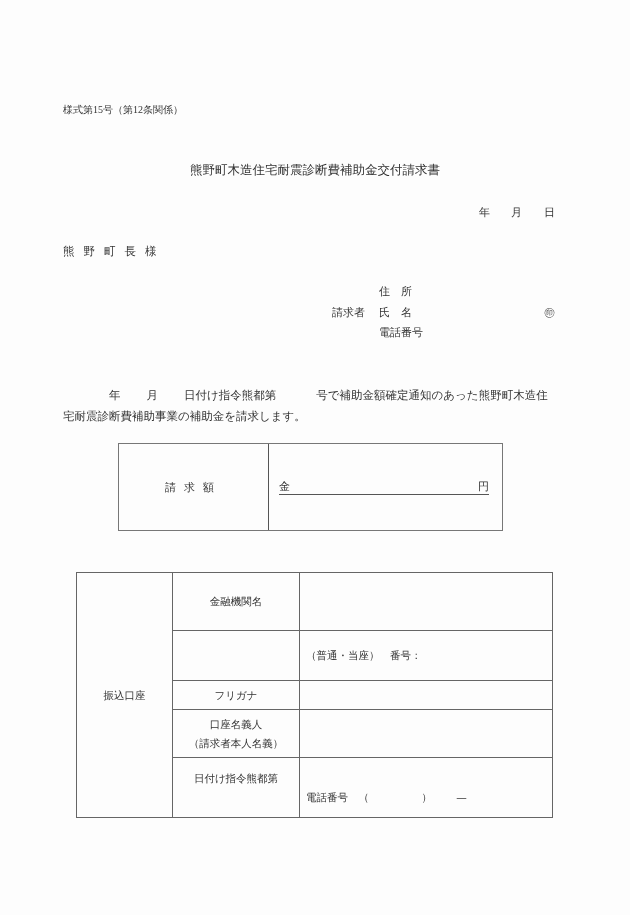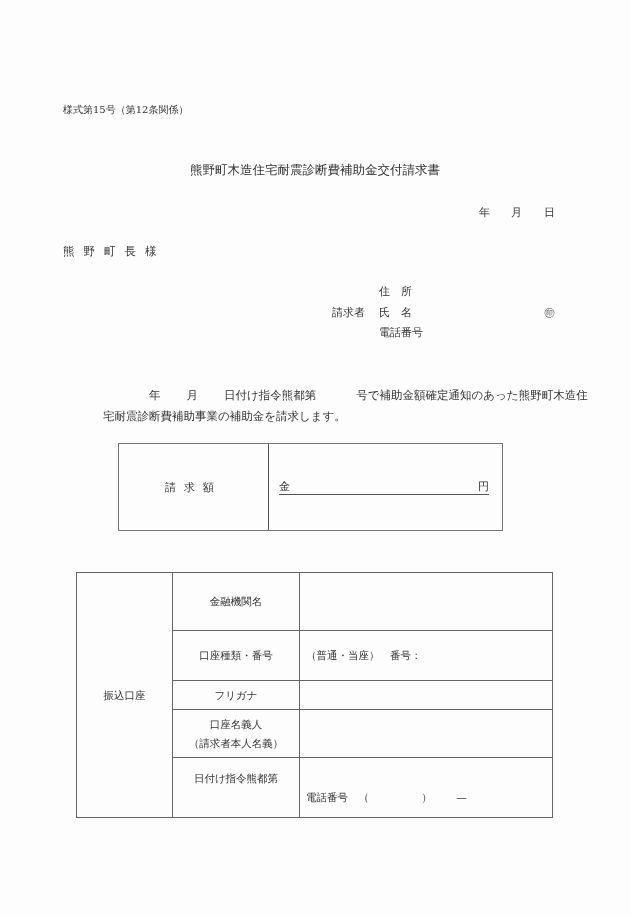--- a/index.html
+++ b/index.html
@@ -1,28 +1,28 @@
 <!DOCTYPE html>
 <html><head>
 <meta charset="utf-8">
 <style>
   html, body { margin: 0; padding: 0; }
   body {
     width: 630px; height: 915px; background: #fdfdfd; position: relative;
     font-family: "DejaVu Serif", "Liberation Serif", serif; color: #333;
     overflow: hidden;
   }
-  .abs { position: absolute; white-space: nowrap; }
+  .abs { position: absolute; white-space: nowrap; font-family: Liberation Serif, serif; }
   .form-no { left: 63px; top: 103px; font-size: 10px; }
   .title { left: 0; width: 630px; top: 162px; text-align: center; font-size: 12.5px; }
   .date { top: 205px; font-size: 11px; }
   .addressee { left: 63px; top: 244px; font-size: 11.5px; letter-spacing: 9px; }
   .req-label { font-size: 11px; }
   .seal { font-size: 11px; }
-  .body-text { left: 63px; top: 385px; width: 495px; font-size: 11.5px; line-height: 21px; white-space: normal; margin-left: 40px; }
+  .body-text { left: 63px; top: 385px; width: 495px; font-size: 11.5px; line-height: 21px; white-space: normal; }
   .body-text .indent { display: inline-block; width: 46px; }
 
   .req-table { position: absolute; left: 118px; top: 443px; width: 385px; height: 88px;
     border: 1px solid #777; box-sizing: border-box; }
   .req-left { position: absolute; left: 0; top: 0; width: 150px; height: 100%;
     border-right: 1px solid #555; box-sizing: border-box; display: flex; align-items: center; justify-content: center;
     font-size: 11px; letter-spacing: 8px; }
   .req-right { position: absolute; left: 160px; top: 35px; width: 210px; height: 15px;
     border-bottom: 1px solid #555; font-size: 11px; }
   .req-right .yen { position: absolute; right: 0; top: 0; }
@@ -69,21 +69,20 @@
   <div class="hline" style="left:95px; right:0; top:57px"></div>
   <div class="hline" style="left:95px; right:0; top:107px"></div>
   <div class="hline" style="left:95px; right:0; top:136px"></div>
   <div class="hline" style="left:95px; right:0; top:184px"></div>
 
   <div class="cell" style="left:0; top:0; width:95px; height:244px">振込口座</div>
 
   <div class="cell" style="left:96px; top:0; width:126px; height:57px">金融機関名</div>
   <div class="cell" style="left:223px; top:0; width:252px; height:57px"></div>
 
-  <div class="cell" style="left:96px; top:58px; width:126px; height:49px">口座種類・番号</div>
   <div class="cell" style="left:96px; top:108px; width:126px; height:28px">フリガナ</div>
 
   <div class="cell" style="left:223px; top:58px; width:252px; height:49px; justify-content:flex-start; padding-left:6px">（普通・当座）　番号：</div>
   <div class="cell" style="left:223px; top:108px; width:252px; height:28px"></div>
 
   <div class="cell" style="left:96px; top:137px; width:126px; height:47px; flex-direction:column">
     <span>口座名義人</span>
     <span>（請求者本人名義）</span>
   </div>
   <div class="cell" style="left:223px; top:137px; width:252px; height:47px"></div>

